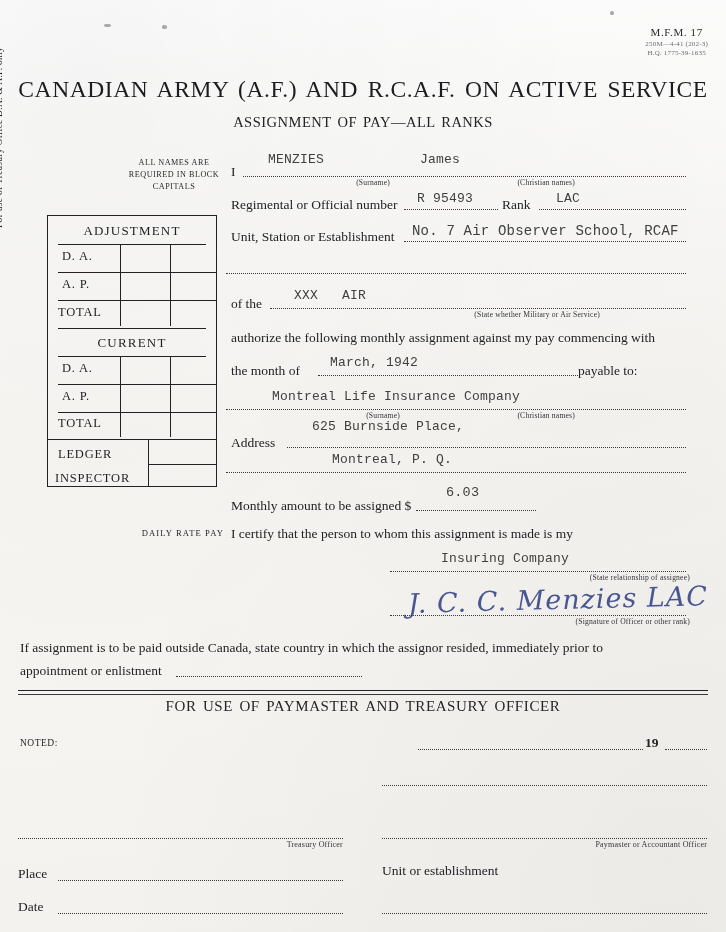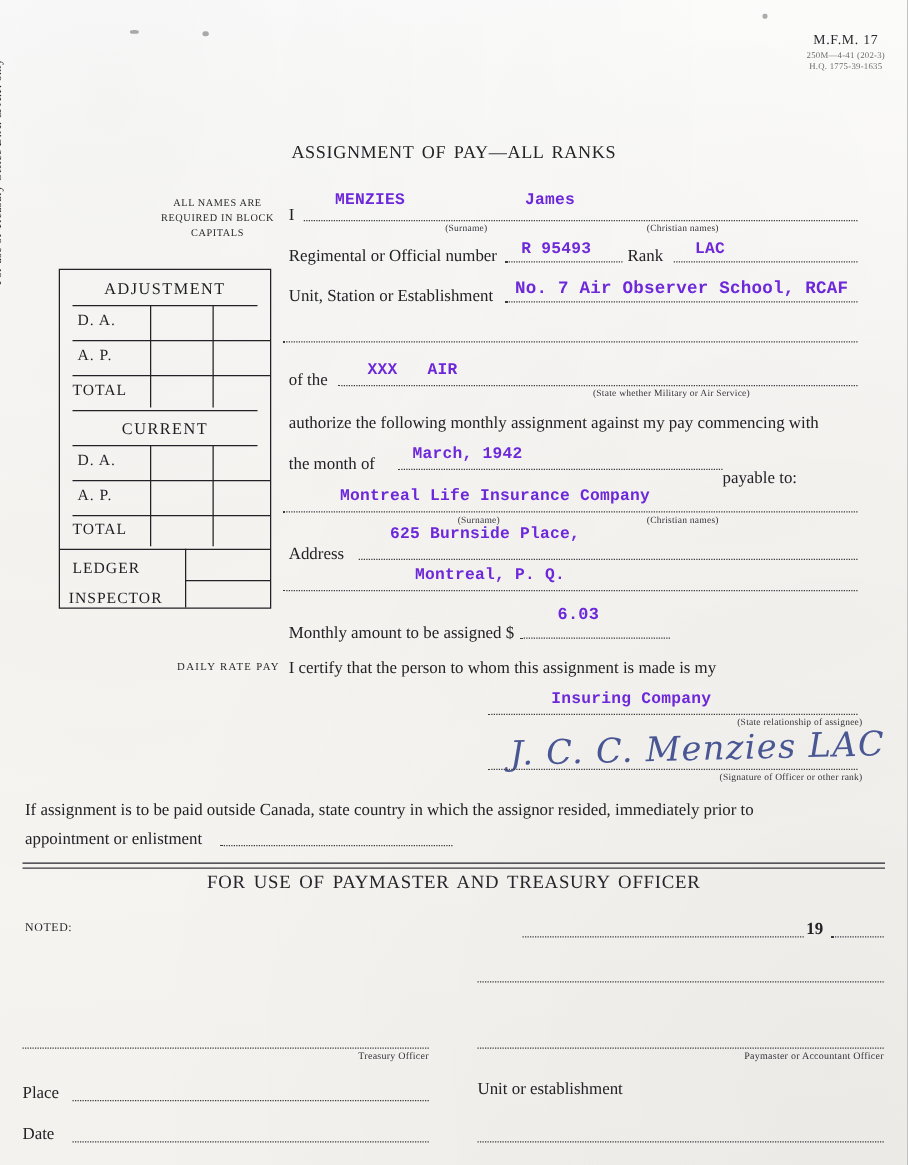--- a/index.html
+++ b/index.html
@@ -82,22 +82,22 @@
     text-align: center;
     font-size: 8.2px;
     letter-spacing: 0.5px;
     line-height: 1.45;
     color: #2a2a2e;
   }
 
   
   .typed {
     font-family: "Liberation Mono", "DejaVu Sans Mono", monospace;
-    color: #6d28d9;
-    font-weight: bold;
+    color: #404040;
+    font-weight: normal;
     letter-spacing: 0.2px;
     white-space: pre;
   }
 
   
   .dots {
     border-bottom: 1px dotted #3a3a3e;
     height: 0;
   }
 
@@ -179,20 +179,21 @@
   <div class="speck" style="left:104px; top:24px; width:7px; height:3px;"></div>
   <div class="speck" style="left:162px; top:25px; width:5px; height:4px;"></div>
   <div class="speck" style="left:610px; top:11px; width:4px; height:4px;"></div>
 
   <div class="abs form-no printed">
     <div class="mfm">M.F.M. 17</div>
     <div class="tiny">250M—4-41 (202-3)</div>
     <div class="tiny">H.Q.  1775-39-1635</div>
   </div>
 
+  <div class="abs title-main printed">CANADIAN ARMY (A.F.) AND R.C.A.F. ON ACTIVE SERVICE</div>
   <div class="abs title-sub printed">ASSIGNMENT OF PAY—ALL RANKS</div>
 
   <div class="abs block-caps-note printed">ALL NAMES ARE REQUIRED IN BLOCK CAPITALS</div>
 
   <div class="abs vert-note printed">For use of Treasury Office D.A. &amp; A.P. only</div>
 
   <div class="abs adj-wrap">
     <div class="adj-box">
 
       <div class="hline" style="top:28px;  left:10px; right:10px;"></div>
@@ -252,21 +253,21 @@
 
   <div class="abs printed body-txt" style="left:231px; top:296px;">of the</div>
   <div class="abs typed" style="left:294px; top:288px; font-size:13px;">XXX   AIR</div>
   <div class="abs dots" style="left:270px; top:308px; width:416px;"></div>
   <div class="abs caption" style="left:370px; top:310px; width:230px;">(State whether Military or Air Service)</div>
 
   <div class="abs printed body-txt" style="left:231px; top:330px;">authorize the following monthly assignment against my pay commencing with</div>
   <div class="abs printed body-txt" style="left:231px; top:363px;">the month of</div>
   <div class="abs typed" style="left:330px; top:355px; font-size:13px;">March, 1942</div>
   <div class="abs dots" style="left:318px; top:375px; width:260px;"></div>
-  <div class="abs printed body-txt" style="left:578px; top:374px;">payable to:</div>
+  <div class="abs printed body-txt" style="left:578px; top:363px;">payable to:</div>
 
   <div class="abs typed" style="left:272px; top:389px; font-size:13px;">Montreal Life Insurance Company</div>
   <div class="abs dots" style="left:226px; top:409px; width:460px;"></div>
   <div class="abs caption" style="left:310px; top:411px; width:90px;">(Surname)</div>
   <div class="abs caption" style="left:455px; top:411px; width:120px;">(Christian names)</div>
 
   <div class="abs printed body-txt" style="left:231px; top:435px;">Address</div>
   <div class="abs typed" style="left:312px; top:419px; font-size:13px;">625 Burnside Place,</div>
   <div class="abs dots" style="left:287px; top:447px; width:399px;"></div>
   <div class="abs typed" style="left:332px; top:452px; font-size:13px;">Montreal, P. Q.</div>

